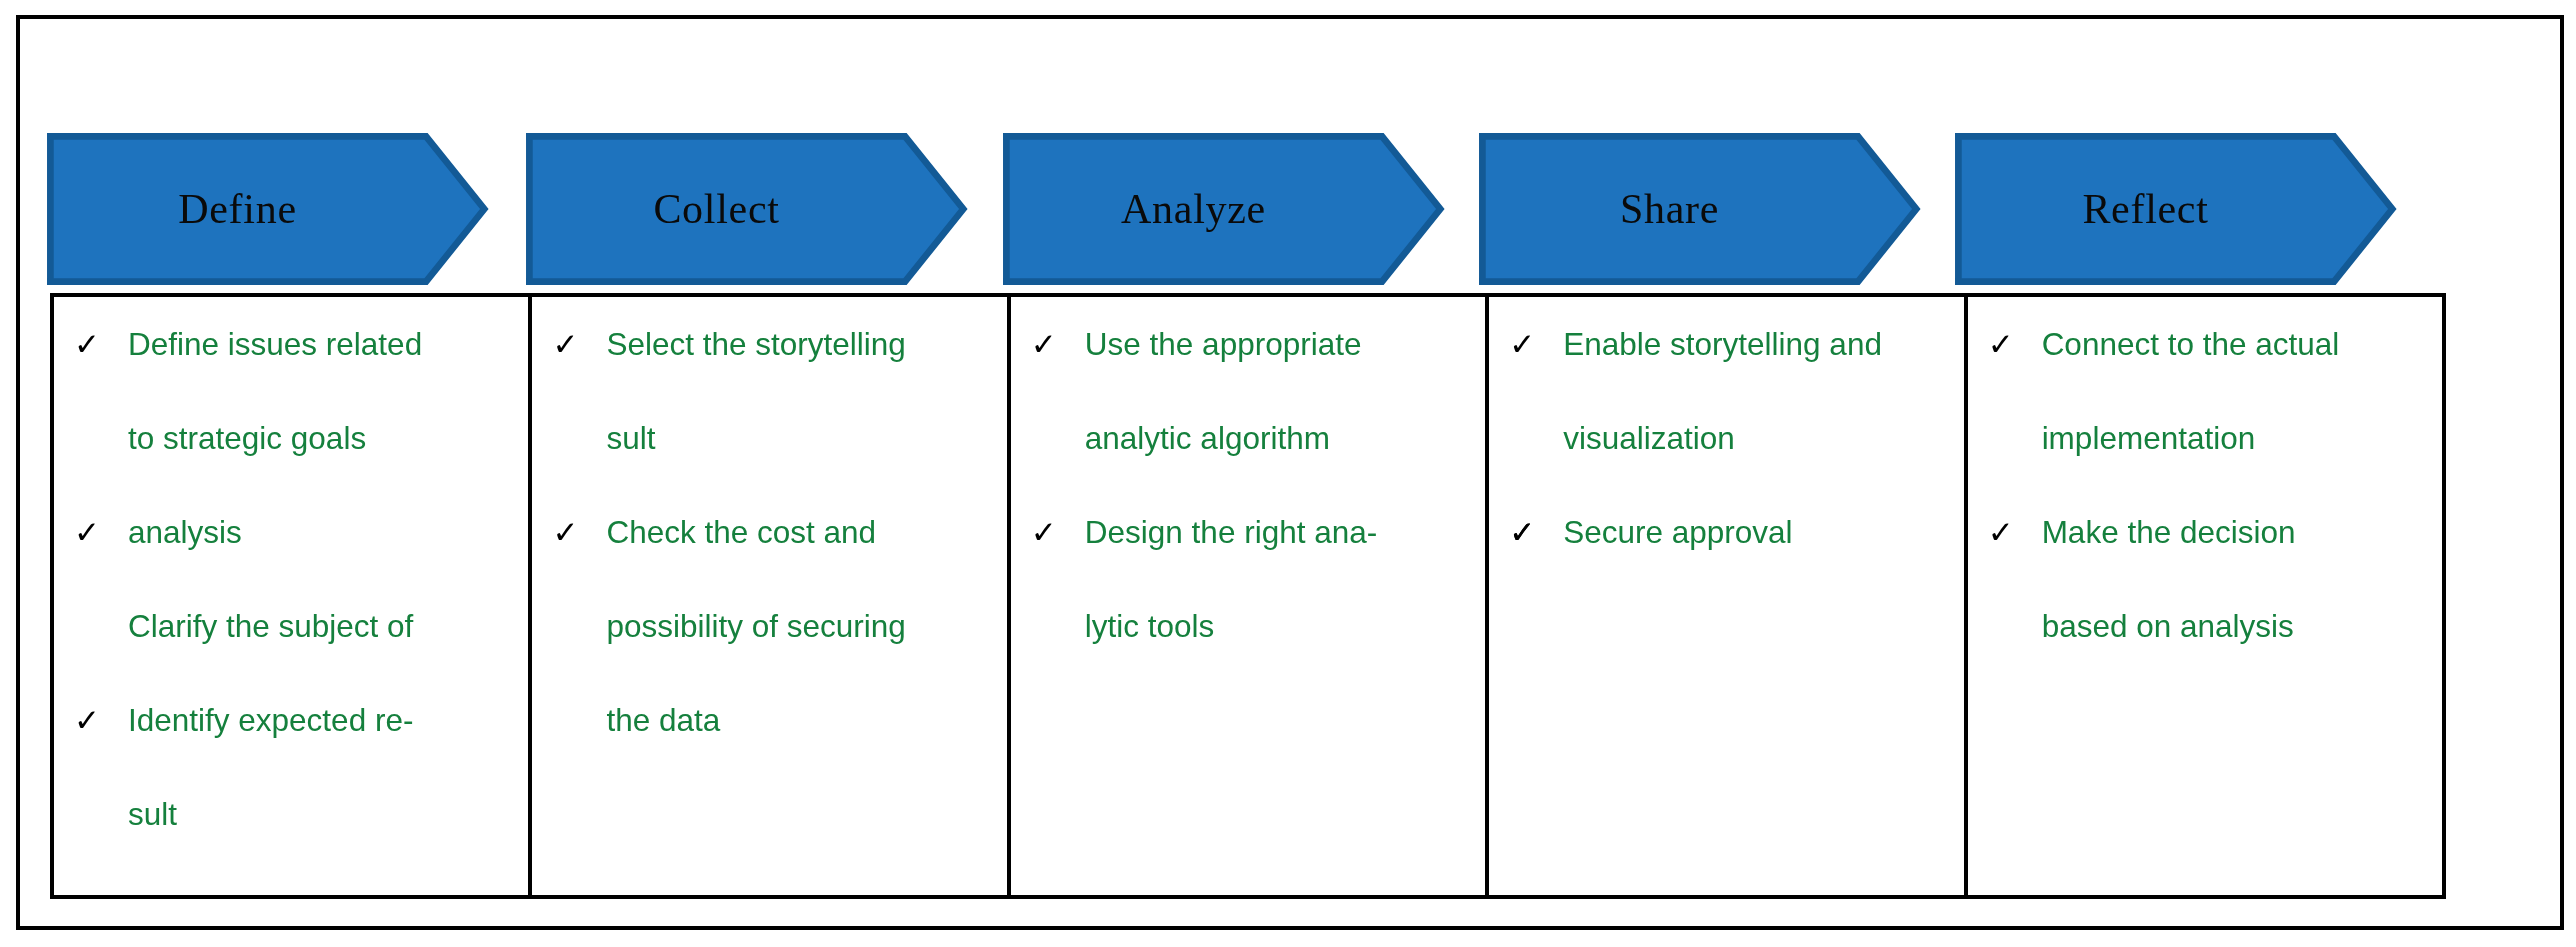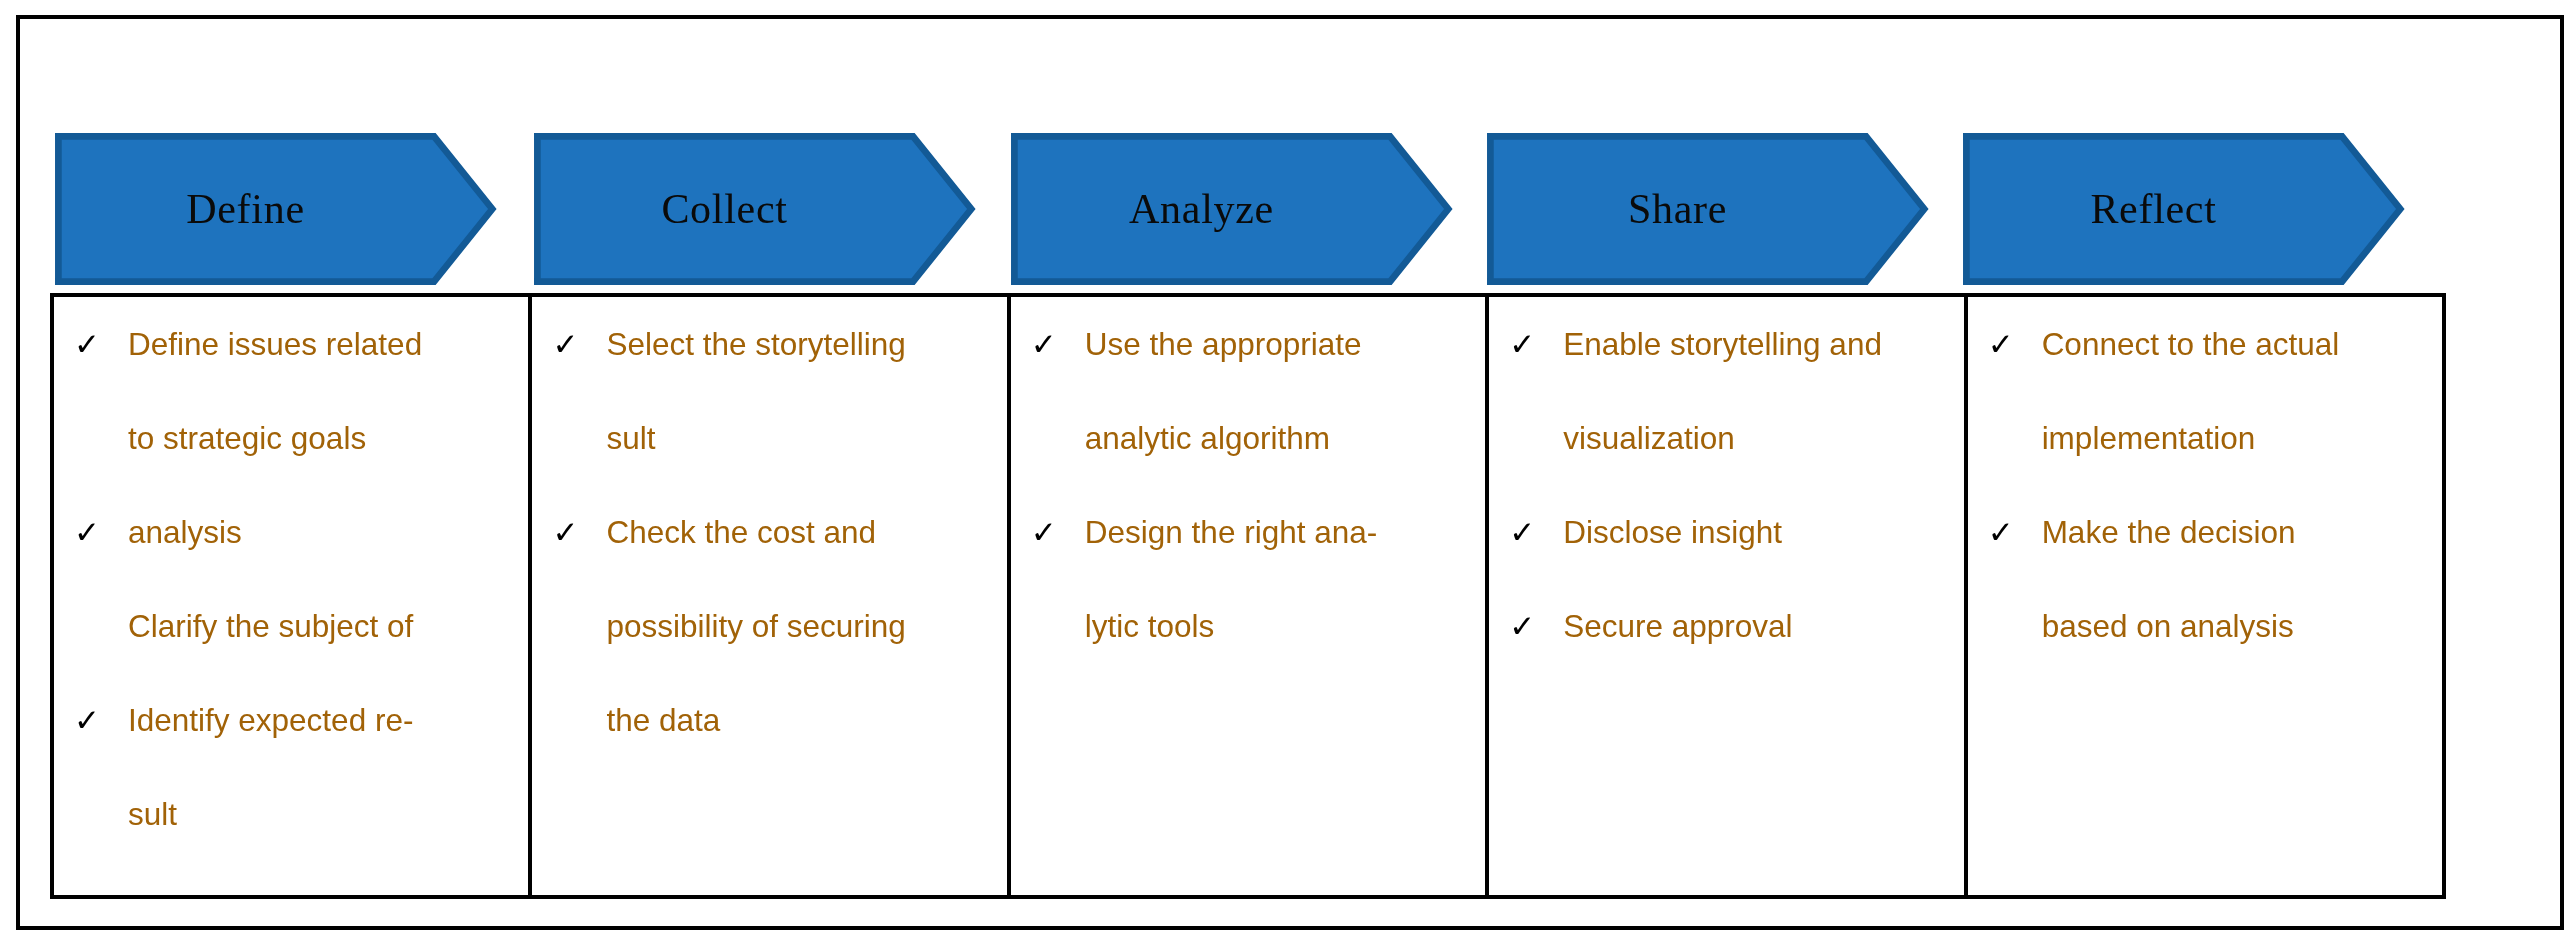--- a/index.html
+++ b/index.html
@@ -22,21 +22,20 @@
     width: 2540px;
     height: 907px;
     border: 4.7px solid #000000;
     box-sizing: content-box;
   }
   .arrows-row .stage-arrow {
     position: absolute;
     top: 133px;
     width: 442px;
     height: 152px;
-    margin-left: 8px;
   }
   .stage-arrow svg {
     position: absolute;
     left: 0; top: 0;
     width: 442px;
     height: 152px;
   }
   .stage-arrow .stage-label {
     position: absolute;
     left: 0;
@@ -87,21 +86,21 @@
     display: flex;
     align-items: center;
     font-size: 31px;
     color: #000000;
   }
   .check-item .line {
     height: 94px;
     display: flex;
     align-items: center;
     font-size: 31.5px;
-    color: #a16207;
+    color: #15803d;
     white-space: nowrap;
   }
 </style>
 </head>
 <body>
 
 <div class="canvas">
 
   <div class="outer-frame"></div>
 
@@ -182,21 +181,20 @@
         </div>
       </div>
     <div class="stage-box">
         <div class="check-item">
           <span class="check">✓</span>
           <div class="line">Enable storytelling and</div>
           <div class="line">visualization</div>
         </div>
         <div class="check-item">
           <span class="check">✓</span>
-          <div class="line">Disclose insight</div>
         </div>
         <div class="check-item">
           <span class="check">✓</span>
           <div class="line">Secure approval</div>
         </div>
       </div>
     <div class="stage-box">
         <div class="check-item">
           <span class="check">✓</span>
           <div class="line">Connect to the actual</div>

